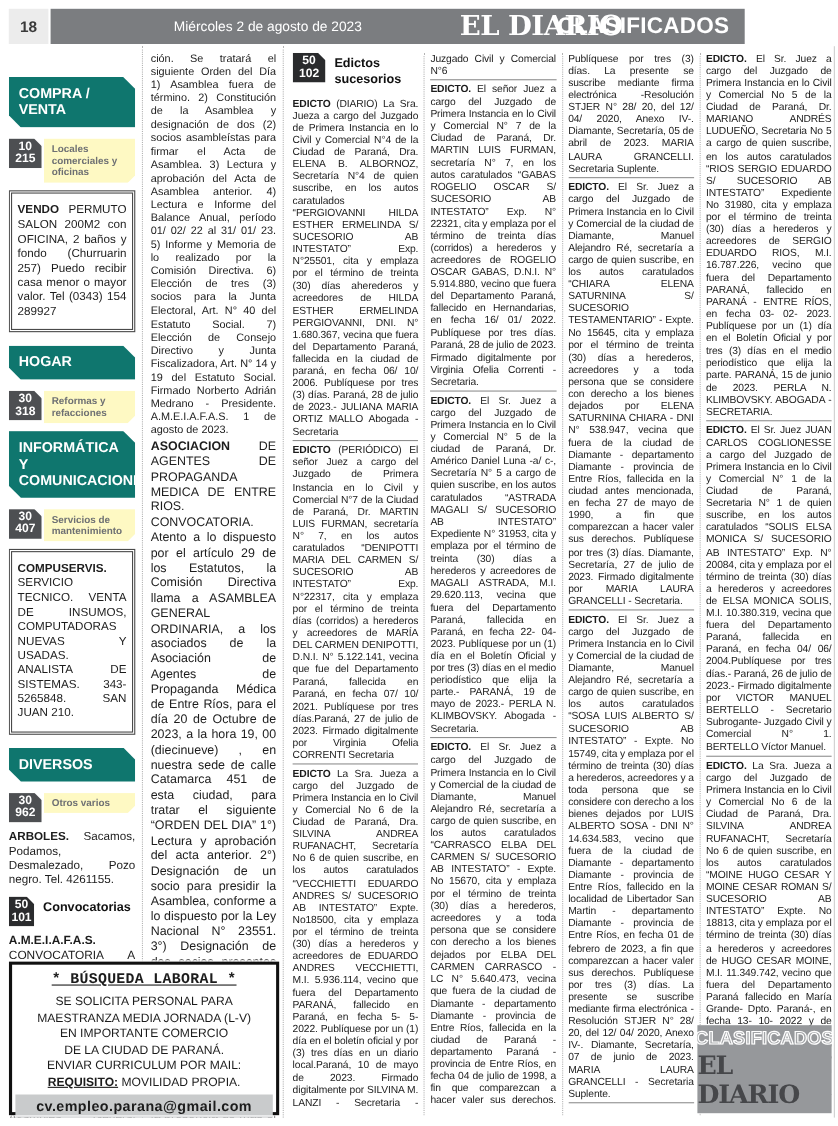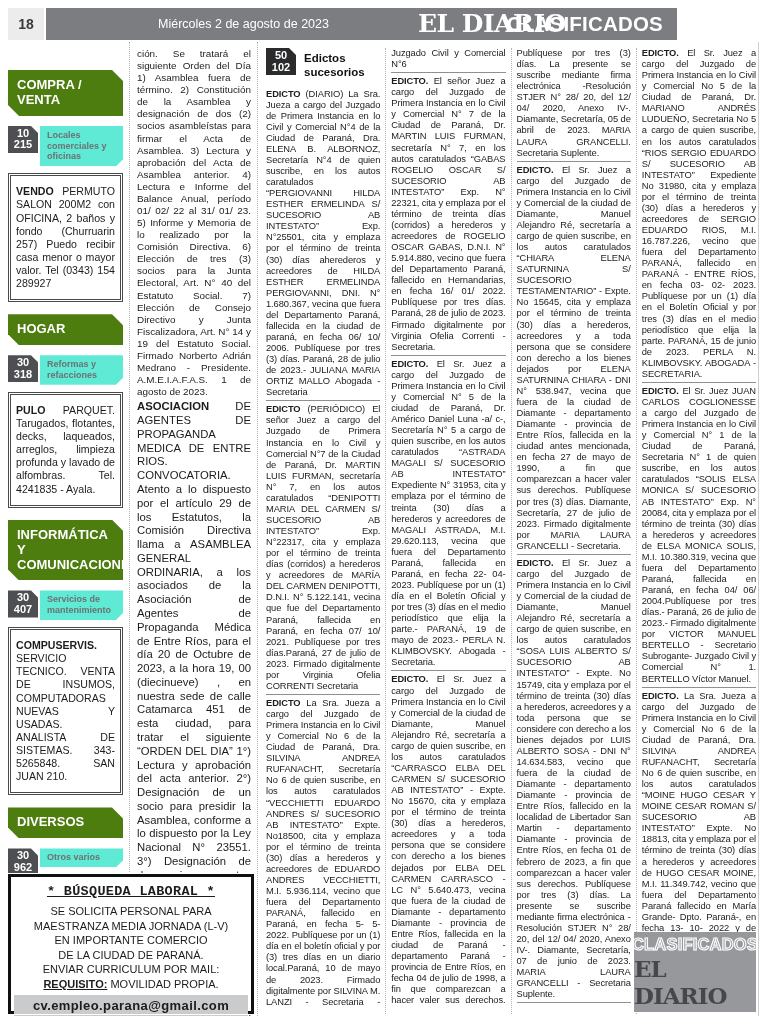--- a/index.html
+++ b/index.html
@@ -18,28 +18,28 @@
 
   
   .body { position:absolute; left:0; top:42px; width:762px; height:974px; display:flex; }
   .sidebar { width:122px; margin-left:8px; padding-right:6px; border-right:1px dotted #b3b3b3; overflow:hidden; }
   .col2 { width:128px; padding:6px 6px 0 7px; border-right:1px dotted #b3b3b3; overflow:hidden; text-align:justify; }
   .edictos { width:502px; padding:6px 4px 0 8px; height:972px; overflow:hidden;
              column-count:4; column-gap:11px; column-rule:1px dotted #b3b3b3; text-align:justify; }
   .page-edge { position:absolute; right:3px; top:42px; bottom:8px; width:1px; background:#cfcfcf; }
 
   
-  .banner { background:#4d7c0f; color:#fff; font-weight:bold; font-size:13px; line-height:1.15;
+  .banner { background:#0f766e; color:#fff; font-weight:bold; font-size:13px; line-height:1.15;
             padding:8px 6px 8px 9px; margin:0 0 10px 0;
             clip-path:polygon(0 0, calc(100% - 11px) 0, 100% 11px, 100% 100%, 11px 100%, 0 calc(100% - 11px)); }
   .banner.first { margin-top:28px; }
   .code-row { display:flex; align-items:flex-start; margin-bottom:7px; }
   .code-box { width:30px; background:#4d4f52; color:#fff; font-weight:bold; font-size:11px; line-height:1.05;
               text-align:center; padding:2px 0; clip-path:polygon(0 0, calc(100% - 7px) 0, 100% 7px, 100% 100%, 0 100%); }
-  .code-label { flex:1; background:#5eead4; color:#6e7073; font-weight:bold; font-size:9px; line-height:1.2;
+  .code-label { flex:1; background:#fef9c3; color:#6e7073; font-weight:bold; font-size:9px; line-height:1.2;
                 padding:4px 4px 4px 7px; display:flex; align-items:center; margin-left:2px;
                 clip-path:polygon(0 0, 100% 0, 100% calc(100% - 7px), calc(100% - 7px) 100%, 0 100%); }
   .code-row.plain .code-box { background:#2a2b2d; }
   .code-row.plain .code-label { background:transparent; color:#111; font-size:11.5px; padding-left:6px; }
   .ad-box { border:3px double #4a4a4a; padding:9px 5px; font-size:10.6px; line-height:1.24;
             text-align:justify; margin-bottom:12px; }
   .ad-plain { font-size:10.6px; line-height:1.24; text-align:justify; margin-bottom:8px; }
   .convo-text { font-size:10.8px; line-height:1.24; text-align:justify; }
   b.lead { font-weight:bold; }
 
@@ -96,21 +96,20 @@
       <p class="ad-box"><b class="lead">VENDO</b><span> PERMUTO SALON 200M2 con OFICINA, 2 baños y fondo (Churruarin 257) Puedo recibir casa menor o mayor valor. Tel (0343) 154 289927</span></p>
 
       <div class="banner">HOGAR</div>
       <div class="code-row">
         <div class="code-box">
           <div>30</div>
           <div>318</div>
         </div>
         <div class="code-label">Reformas y refacciones</div>
       </div>
-      <p class="ad-box"><b class="lead">PULO</b><span> PARQUET. Tarugados, flotantes, decks, laqueados, arreglos, limpieza profunda y lavado de alfombras. Tel. 4241835 - Ayala.</span></p>
 
       <div class="banner">INFORMÁTICA Y COMUNICACIONES</div>
       <div class="code-row">
         <div class="code-box">
           <div>30</div>
           <div>407</div>
         </div>
         <div class="code-label">Servicios de mantenimiento</div>
       </div>
       <p class="ad-box"><b class="lead">COMPUSERVIS.</b><span> SERVICIO TECNICO. VENTA DE INSUMOS, COMPUTADORAS NUEVAS Y USADAS. ANALISTA DE SISTEMAS. 343-5265848. SAN JUAN 210.</span></p>

